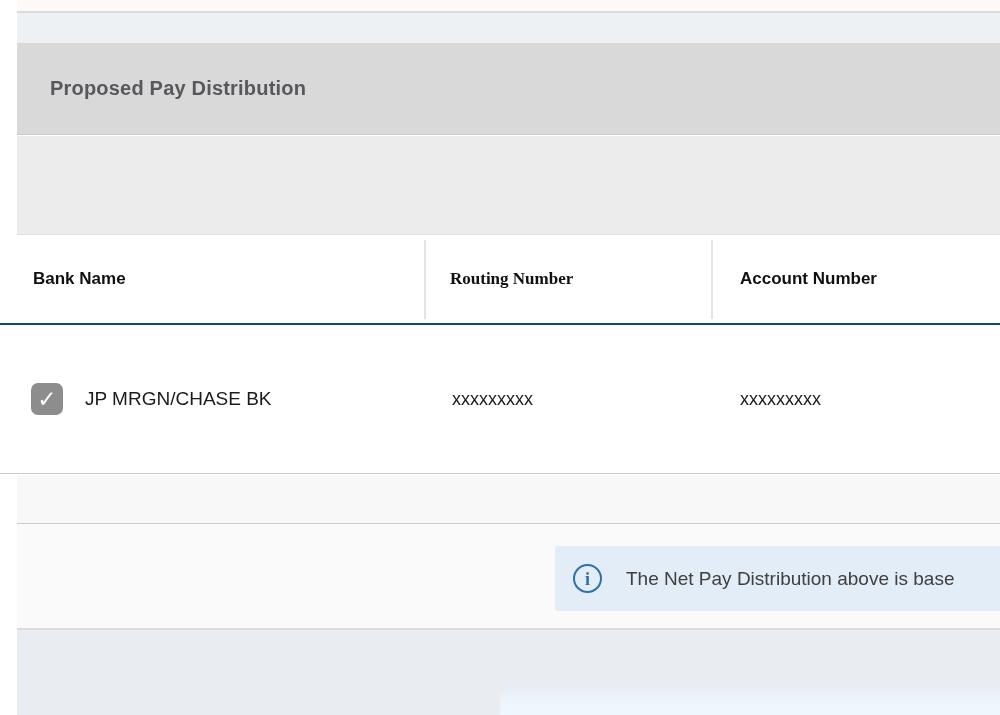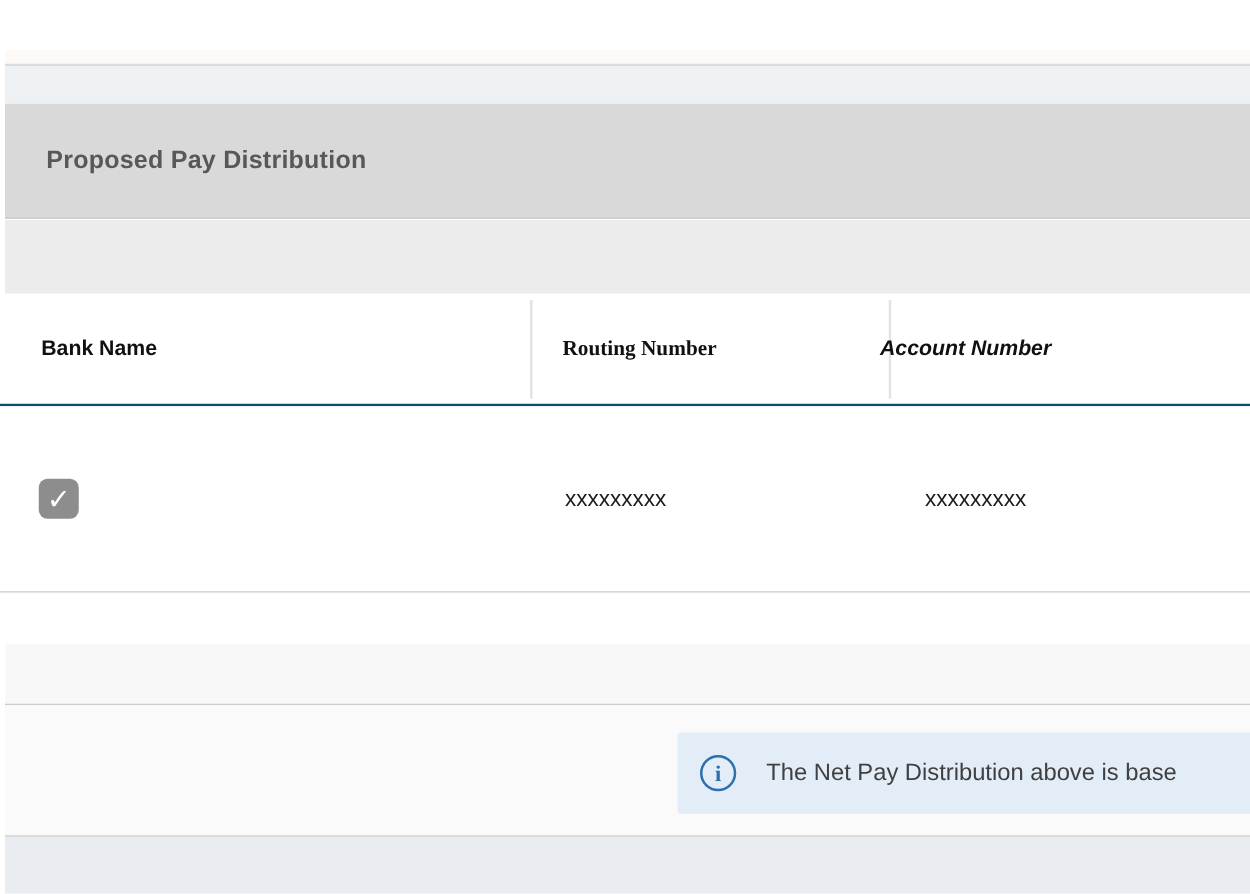--- a/index.html
+++ b/index.html
@@ -1,38 +1,38 @@
 <!DOCTYPE html>
 <html><head>
 <meta charset="utf-8">
 <style>
   html, body { margin:0; padding:0; background:#ffffff; }
   .screen {
     position:relative; width:1000px; height:715px; overflow:hidden;
     background:#ffffff;
     font-family:"Liberation Sans","DejaVu Sans",sans-serif;
   }
-  .band { position:absolute; left:4px; right:0;margin-top:40px; }
+  .band { position:absolute; left:17px; right:0; }
 
   .top-strip { top:0; height:11px; background:#fcf9f7; border-bottom:2px solid #d9dcde; }
   .subheader-band { top:13px; height:30px; background:#edf1f4; }
 
   .section-header {
     top:43px; height:92px; background:#d9d9d9; border-bottom:1px solid #c6c8c9;
     display:flex; align-items:center; padding-left:33px; box-sizing:border-box;
   }
   .section-header h2 { margin:0; font-size:20px; font-weight:bold; color:#57585b; letter-spacing:.2px; }
 
   .spacer-band { top:136px; height:98px; background:#ececec; border-bottom:1px solid #e2e2e2; }
 
   .paytable { position:absolute; top:235px; left:0; right:0; height:239px; background:#ffffff; }
-  .thead { position:absolute; top:0; left:0; right:0; height:88px; background:#ffffff; border-bottom:2px solid #0c4a6e; }
+  .thead { position:absolute; top:0; left:0; right:0; height:88px; background:#ffffff; border-bottom:4px solid #0c4a6e; }
   .th { position:absolute; top:0; height:88px; display:flex; align-items:center;
         font-size:17px; font-weight:bold; color:#111111; }
-  .th1 { left:33px; } .th2 { left:450px;font-family:Liberation Serif, serif; } .th3 { left:704px;font-style:italic; }
+  .th1 { left:33px; } .th2 { left:450px;font-family:Liberation Serif, serif; } .th3 { left:740px; }
   .col-divider { position:absolute; top:5px; height:79px; width:2px; background:#e3e3e3; }
   .d1 { left:424px; } .d2 { left:711px; }
 
   .trow { position:absolute; top:90px; left:0; right:0; height:149px; background:#ffffff;
           border-bottom:1px solid #c9c9c9; box-sizing:border-box; }
   .checkbox {
     position:absolute; left:31px; top:50%; transform:translateY(-50%);
     width:32px; height:32px; background:#8d8d8d; border-radius:7px;
     display:flex; align-items:center; justify-content:center; cursor:pointer;
   }
@@ -84,20 +84,21 @@
       <div class="col-divider d1"></div>
       <div class="th th2">Routing Number</div>
       <div class="col-divider d2"></div>
       <div class="th th3">Account Number</div>
     </div>
 
     <div class="trow">
       <div class="checkbox" role="checkbox" aria-checked="true">
         <span class="check">✓</span>
       </div>
+      <div class="cell c1">JP MRGN/CHASE BK</div>
       <div class="cell c2">xxxxxxxxx</div>
       <div class="cell c3">xxxxxxxxx</div>
     </div>
   </div>
 
   <div class="band light-band"></div>
 
   <div class="band info-band">
     <div class="info-box">
       <span class="info-icon">i</span>

